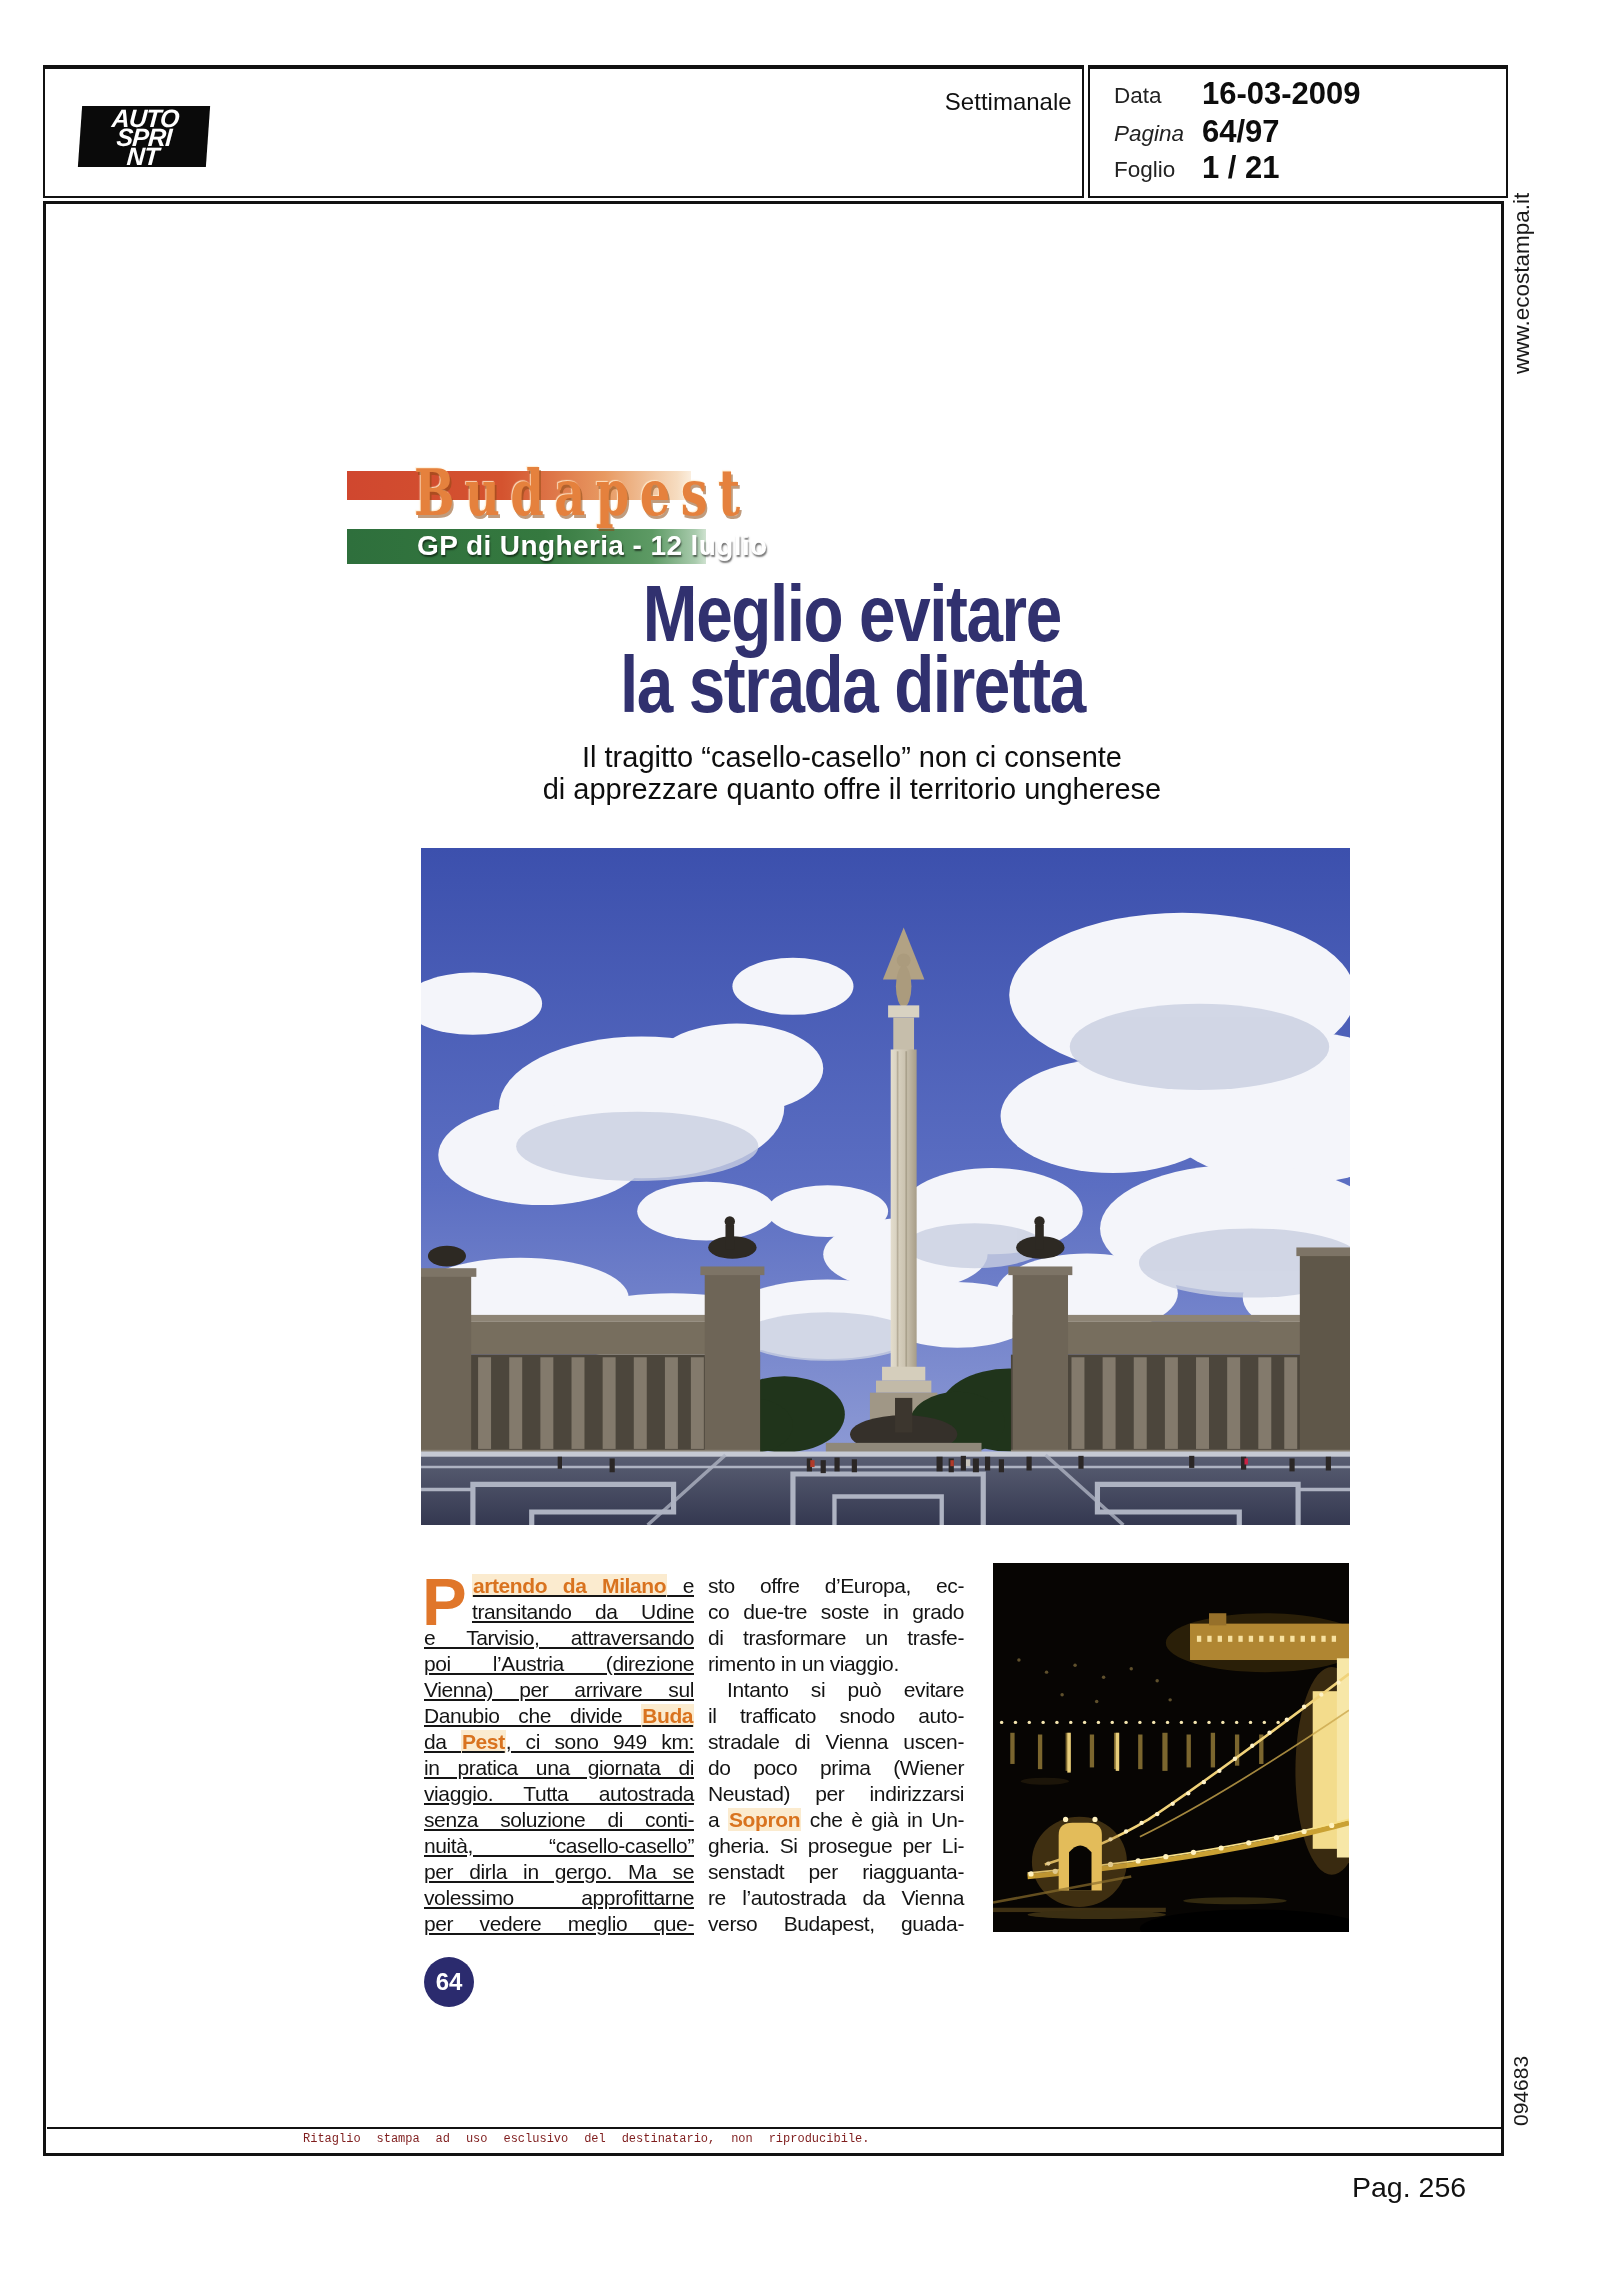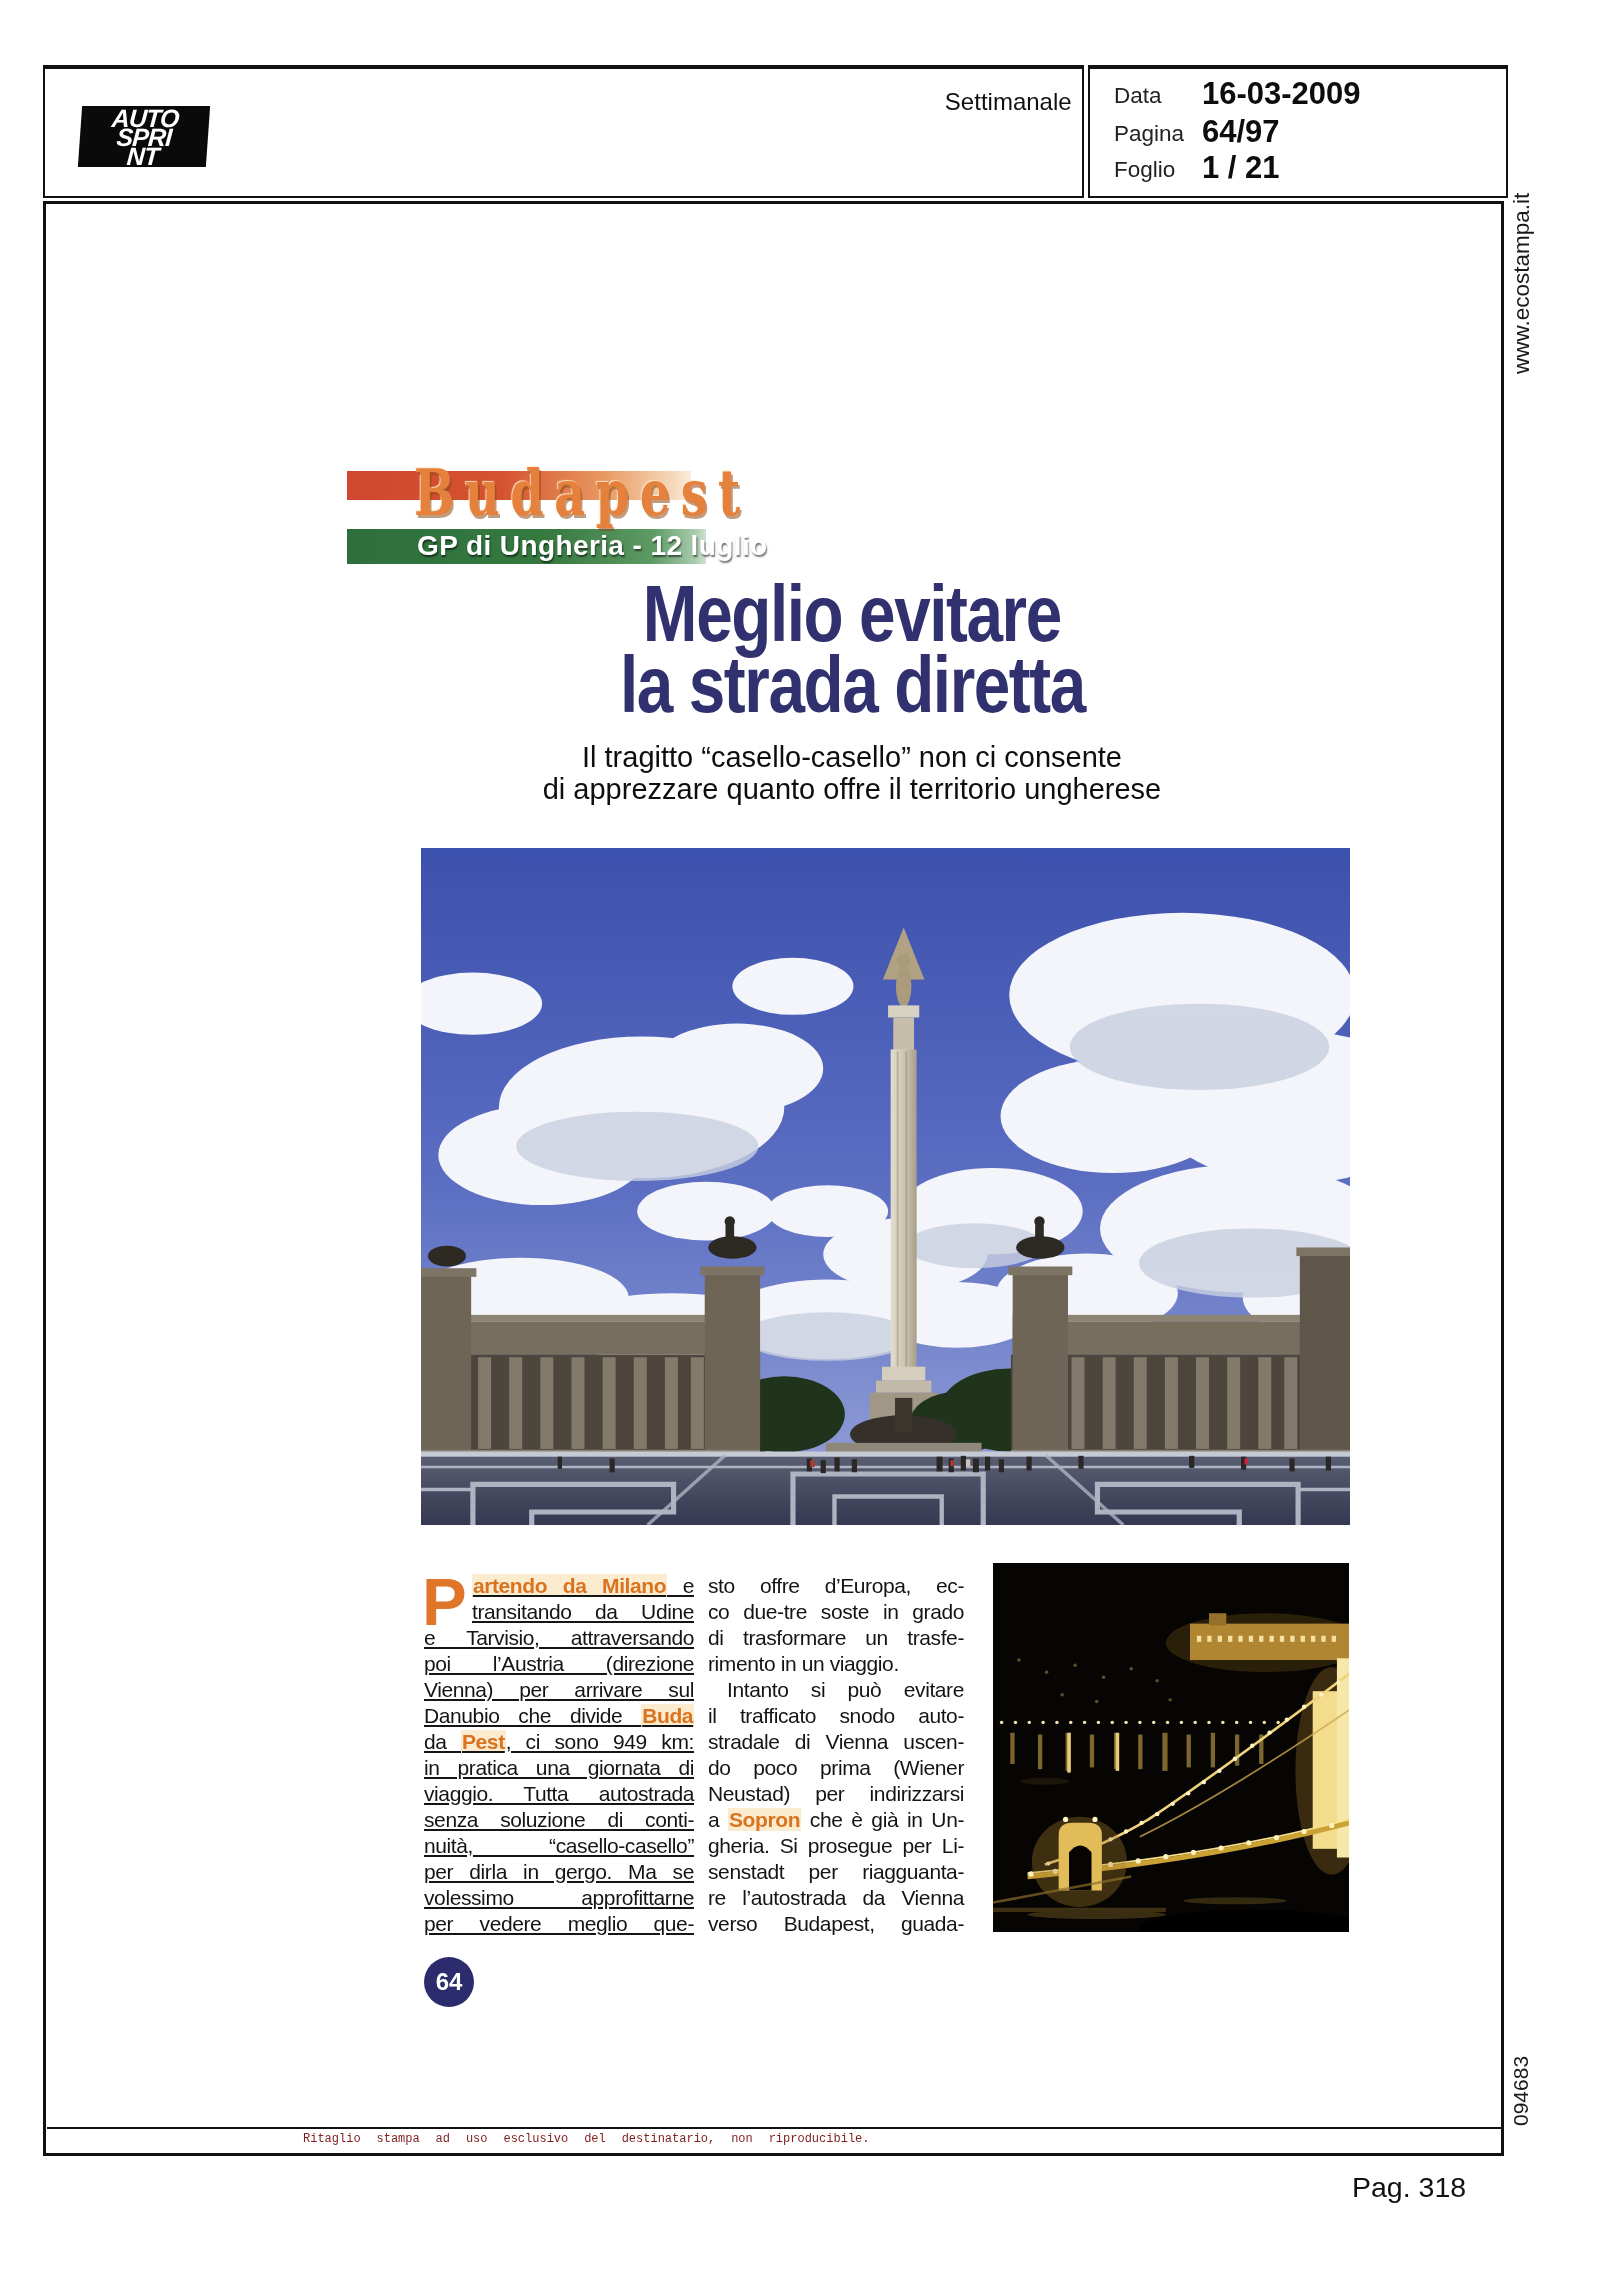--- a/index.html
+++ b/index.html
@@ -81,21 +81,21 @@
       <div>AUTO</div>
       <div>SPRI</div>
       <div>NT</div>
     </div>
     <div id="frequency">Settimanale</div>
   </div>
 
   <div id="box-b" class="hdr-box">
     <div class="meta-row" style="top:14px;">Data</div>
     <div class="meta-val" style="top:7px;">16-03-2009</div>
-    <div class="meta-row" style="top:52px;">Pagina</div>
+    <div class="meta-row" style="top:52px;font-style:italic;">Pagina</div>
     <div class="meta-val" style="top:45px;">64/97</div>
     <div class="meta-row" style="top:88px;">Foglio</div>
     <div class="meta-val" style="top:81px;">1 / 21</div>
   </div>
 
   <div class="vtext" style="left:1509px;top:374px;">www.ecostampa.it</div>
   <div class="vtext" style="left:1509px;top:2126px;font-size:21px;">094683</div>
 
   <div id="frame"></div>
 
@@ -448,16 +448,16 @@
     <rect x="0" y="398" width="200" height="5" fill="#6b5420" opacity=".55"></rect>
     <ellipse cx="120" cy="406" rx="80" ry="5" fill="#3a2e12"></ellipse>
     <ellipse cx="280" cy="390" rx="60" ry="4" fill="#332a10"></ellipse>
     <ellipse cx="300" cy="422" rx="130" ry="22" fill="#000"></ellipse>
   </svg>
   </div>
 
   <div id="footer-strip">
     <div id="disclaimer">Ritaglio stampa ad uso esclusivo del destinatario, non riproducibile.</div>
   </div>
-  <div id="page-ref">Pag. 318</div>
+  <div id="page-ref">Pag. 256</div>
 
 </div>
 
 
 </body></html>

